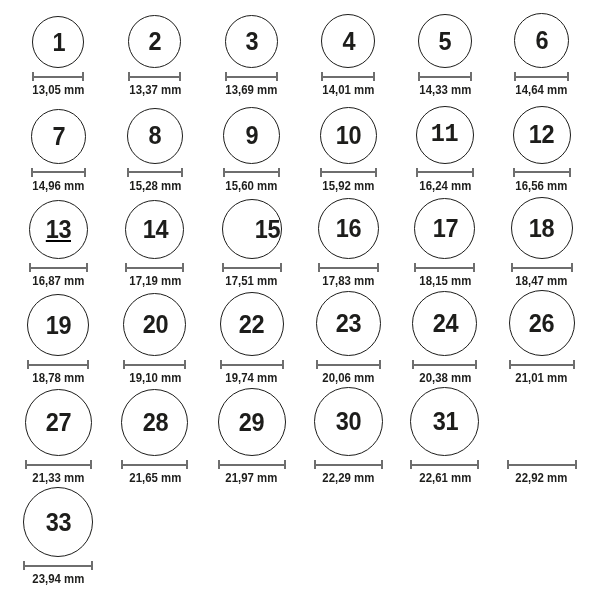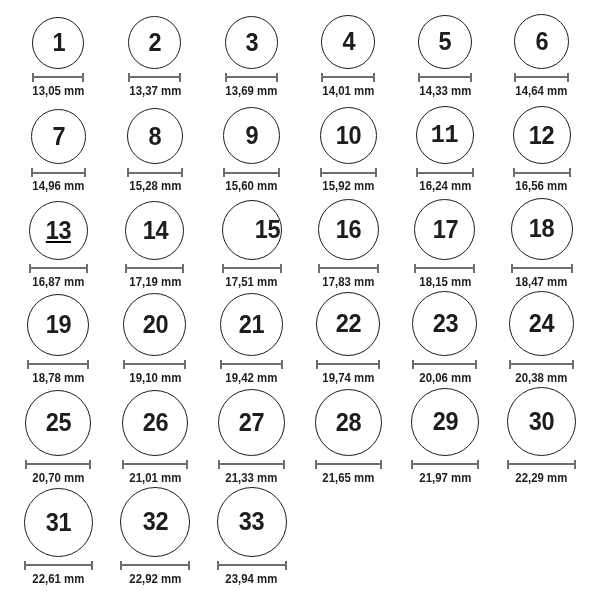--- a/index.html
+++ b/index.html
@@ -249,29 +249,20 @@
     <div class="cell">
     <div class="circle" style="width: 63px; height: 63px;">
       <span class="num">20</span>
     </div>
     <div class="ruler" style="width: 63px;">
       <div class="ruler-line"></div>
     </div>
     <div class="label">19,10 mm</div>
   </div>
     <div class="cell">
-    <div class="circle" style="width: 63px; height: 63px;">
-      <span class="num">21</span>
-    </div>
-    <div class="ruler" style="width: 63px;">
-      <div class="ruler-line"></div>
-    </div>
-    <div class="label">19,42 mm</div>
-  </div>
-    <div class="cell">
     <div class="circle" style="width: 64px; height: 64px; text-align: center;">
       <span class="num">22</span>
     </div>
     <div class="ruler" style="width: 64px;">
       <div class="ruler-line"></div>
     </div>
     <div class="label">19,74 mm</div>
   </div>
     <div class="cell">
     <div class="circle" style="width: 65px; height: 65px;">
@@ -286,29 +277,20 @@
     <div class="circle" style="width: 65px; height: 65px;">
       <span class="num">24</span>
     </div>
     <div class="ruler" style="width: 65px;">
       <div class="ruler-line"></div>
     </div>
     <div class="label">20,38 mm</div>
   </div>
     <div class="cell">
     <div class="circle" style="width: 66px; height: 66px;">
-      <span class="num">25</span>
-    </div>
-    <div class="ruler" style="width: 66px;">
-      <div class="ruler-line"></div>
-    </div>
-    <div class="label">20,70 mm</div>
-  </div>
-    <div class="cell">
-    <div class="circle" style="width: 66px; height: 66px;">
       <span class="num">26</span>
     </div>
     <div class="ruler" style="width: 66px;">
       <div class="ruler-line"></div>
     </div>
     <div class="label">21,01 mm</div>
   </div>
     <div class="cell">
     <div class="circle" style="width: 67px; height: 67px;">
       <span class="num">27</span>
@@ -348,23 +330,20 @@
     <div class="cell">
     <div class="circle" style="width: 69px; height: 69px;">
       <span class="num">31</span>
     </div>
     <div class="ruler" style="width: 69px;">
       <div class="ruler-line"></div>
     </div>
     <div class="label">22,61 mm</div>
   </div>
     <div class="cell">
-    <div class="circle" style="width: 70px; height: 70px;">
-      <span class="num">32</span>
-    </div>
     <div class="ruler" style="width: 70px;">
       <div class="ruler-line"></div>
     </div>
     <div class="label">22,92 mm</div>
   </div>
     <div class="cell">
     <div class="circle" style="width: 70px; height: 70px;">
       <span class="num">33</span>
     </div>
     <div class="ruler" style="width: 70px;">

